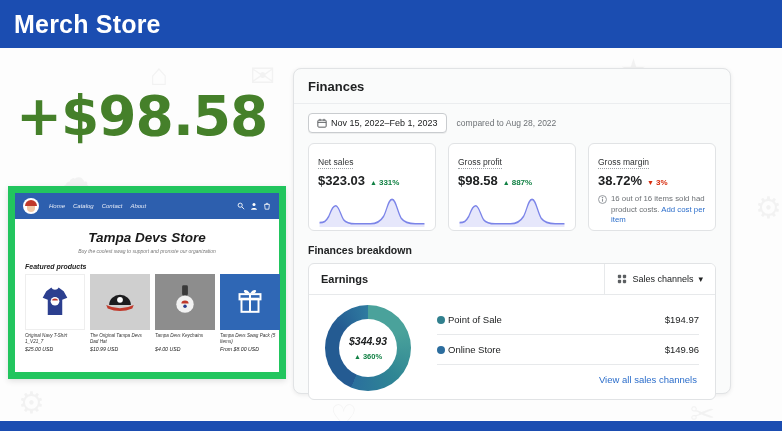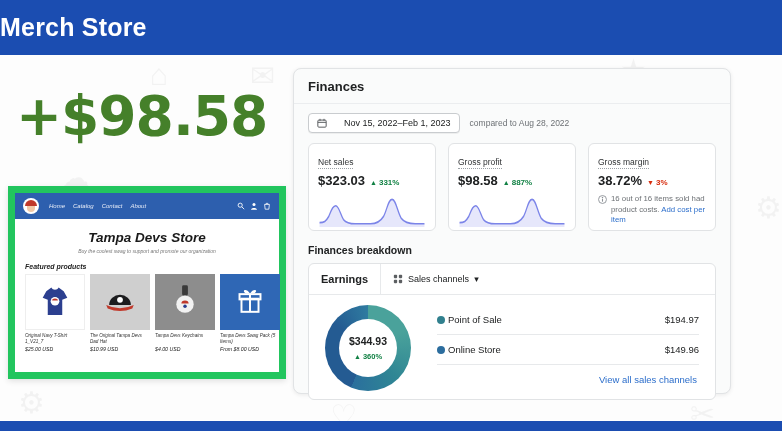--- a/index.html
+++ b/index.html
@@ -1,22 +1,22 @@
 <!DOCTYPE html>
 <html><head>
 <meta charset="utf-8">
 <style>
   html,body{margin:0;padding:0;background:#e8e8e8;}
   .canvas{position:relative;width:782px;height:431px;background:#fdfdfd;overflow:hidden;
           font-family:"Liberation Sans","DejaVu Sans",sans-serif;color:#202223;}
   
   .doodle{position:absolute;font-size:30px;color:#444;opacity:.05;pointer-events:none;}
   
-  .top-bar{position:absolute;left:0;top:0;width:782px;height:55px;background:#1b4db1;
-           display:flex;align-items:center;box-sizing:border-box;}
+  .top-bar{position:absolute;left:0;top:0;width:782px;height:48px;background:#1b4db1;
+           display:flex;align-items:center;padding-left:14px;box-sizing:border-box;}
   .top-bar .title{color:#fff;font-size:25px;font-weight:bold;letter-spacing:.2px;}
   .bottom-bar{position:absolute;left:0;bottom:0;width:782px;height:10px;background:#1b4db1;}
   
   .big-amount{position:absolute;left:16px;top:84px;width:250px;text-align:center;
               font-size:55px;font-weight:900;color:#45802a;letter-spacing:-1px;
               font-family:"DejaVu Sans","Liberation Sans",sans-serif;}
   
   .store-card{position:absolute;left:8px;top:186px;width:278px;height:193px;background:#fff;
               border:7px solid #22c55e;box-shadow:0 2px 6px rgba(0,0,0,.12);box-sizing:border-box;font-style:italic;}
   .store-nav{height:26px;background:#2d5fae;display:flex;align-items:center;padding:0 8px;gap:6px;}
@@ -38,48 +38,48 @@
   .img.white{background:#fff;border:1px solid #eee;box-sizing:border-box;}
   .img.gray{background:#cfcfcf;}
   .img.dark{background:#8d8d8d;}
   .img.blue{background:#2f67b5;}
   
   .fin-panel{position:absolute;left:293px;top:68px;width:438px;height:326px;background:#fafbfb;
              border:1px solid #e1e3e5;border-radius:8px;box-shadow:0 1px 4px rgba(0,0,0,.08);
              box-sizing:border-box;}
   .fin-title{font-size:13px;font-weight:bold;padding:10px 14px 9px;border-bottom:1px solid #ebedef;}
   .date-row{display:flex;align-items:center;gap:10px;padding:9px 14px 8px;}
-  .date-btn{display:inline-flex;align-items:center;gap:17px;background:#fff;border:1px solid #c9cccf;
+  .date-btn{display:inline-flex;align-items:center;gap:4px;background:#fff;border:1px solid #c9cccf;
             border-radius:4px;padding:4px 8px;font-size:9px;color:#202223;cursor:pointer;
             font-family:inherit;box-shadow:0 1px 0 rgba(0,0,0,.05);text-align:center;}
   .compared{font-size:8.5px;color:#6d7175;}
   .metrics{display:flex;gap:12px;padding:2px 14px 0;}
   .metric{flex:1;background:#fff;border:1px solid #e1e3e5;border-radius:6px;padding:7px 9px 6px;box-sizing:border-box;height:88px;}
   .metric .lbl{font-size:8.5px;color:#303335;border-bottom:1px dotted #9aa0a5;display:inline-block;padding-bottom:1px;}
   .metric .valrow{display:flex;align-items:baseline;gap:5px;margin-top:4px;}
   .metric .val{font-size:13px;font-weight:bold;color:#202223;}
   .delta{font-size:8px;font-weight:bold;display:inline-flex;align-items:center;gap:2px;}
   .delta.up{color:#108043;}
   .delta.down{color:#d72c0d;}
   .delta .tri{font-size:7px;}
   .spark{margin-top:4px;width:100%;height:36px;display:block;}
   .note{display:flex;gap:4px;margin-top:6px;font-size:7.8px;color:#6d7175;line-height:1.35;}
   .note .txt a,.link-blue{color:#2c6ecb;text-decoration:none;cursor:pointer;}
   .breakdown{font-size:10.5px;font-weight:bold;padding:13px 14px 7px;color:#202223;}
   .earnings{margin:0 14px;background:#fff;border:1px solid #e1e3e5;border-radius:6px;overflow:hidden;}
-  .earn-head{display:flex;align-items:stretch;border-bottom:1px solid #e7e9eb;}
+  .earn-head{display:flex;align-items:stretch;justify-content:space-between;border-bottom:1px solid #e7e9eb;}
   .earn-title{font-size:11px;font-weight:bold;padding:9px 12px;}
   .chan-btn{display:flex;align-items:center;gap:5px;font-size:9px;color:#202223;border-left:1px solid #e7e9eb;
             padding:0 12px;cursor:pointer;background:#fff;border-top:none;border-right:none;border-bottom:none;font-family:inherit;}
   .earn-body{display:flex;align-items:flex-start;padding:10px 16px 8px;}
   .donut{width:86px;height:86px;border-radius:50%;position:relative;flex:0 0 auto;
          background:conic-gradient(#4aa29b 0% 18%, #2f8694 38%, #2a6f9d 56.5%, #245b92 56.5% 85%, #2f7ba0 100%);}
   .donut .hole{position:absolute;left:14px;top:14px;width:58px;height:58px;border-radius:50%;background:#fff;
                display:flex;flex-direction:column;align-items:center;justify-content:center;}
-  .donut .tot{font-size:10.5px;font-weight:bold;color:#202223;}
+  .donut .tot{font-size:10.5px;font-weight:bold;color:#202223;font-style:italic;}
   .donut .tdelta{font-size:7.5px;margin-top:5px;}
   .legend{flex:1;margin-left:26px;}
   .leg-row{display:flex;align-items:center;justify-content:space-between;padding:9px 0;border-bottom:1px solid #e7e9eb;}
   .leg-left{display:flex;align-items:center;gap:3px;}
   .dot{width:8px;height:8px;border-radius:50%;}
   .dot.teal{background:#31808e;}
   .dot.blue{background:#2c6d9e;}
   .leg-lbl{font-size:9.5px;color:#202223;}
   .leg-val{font-size:9.5px;color:#202223;}
   .view-link{text-align:right;padding:9px 2px 4px;font-size:9.5px;}

